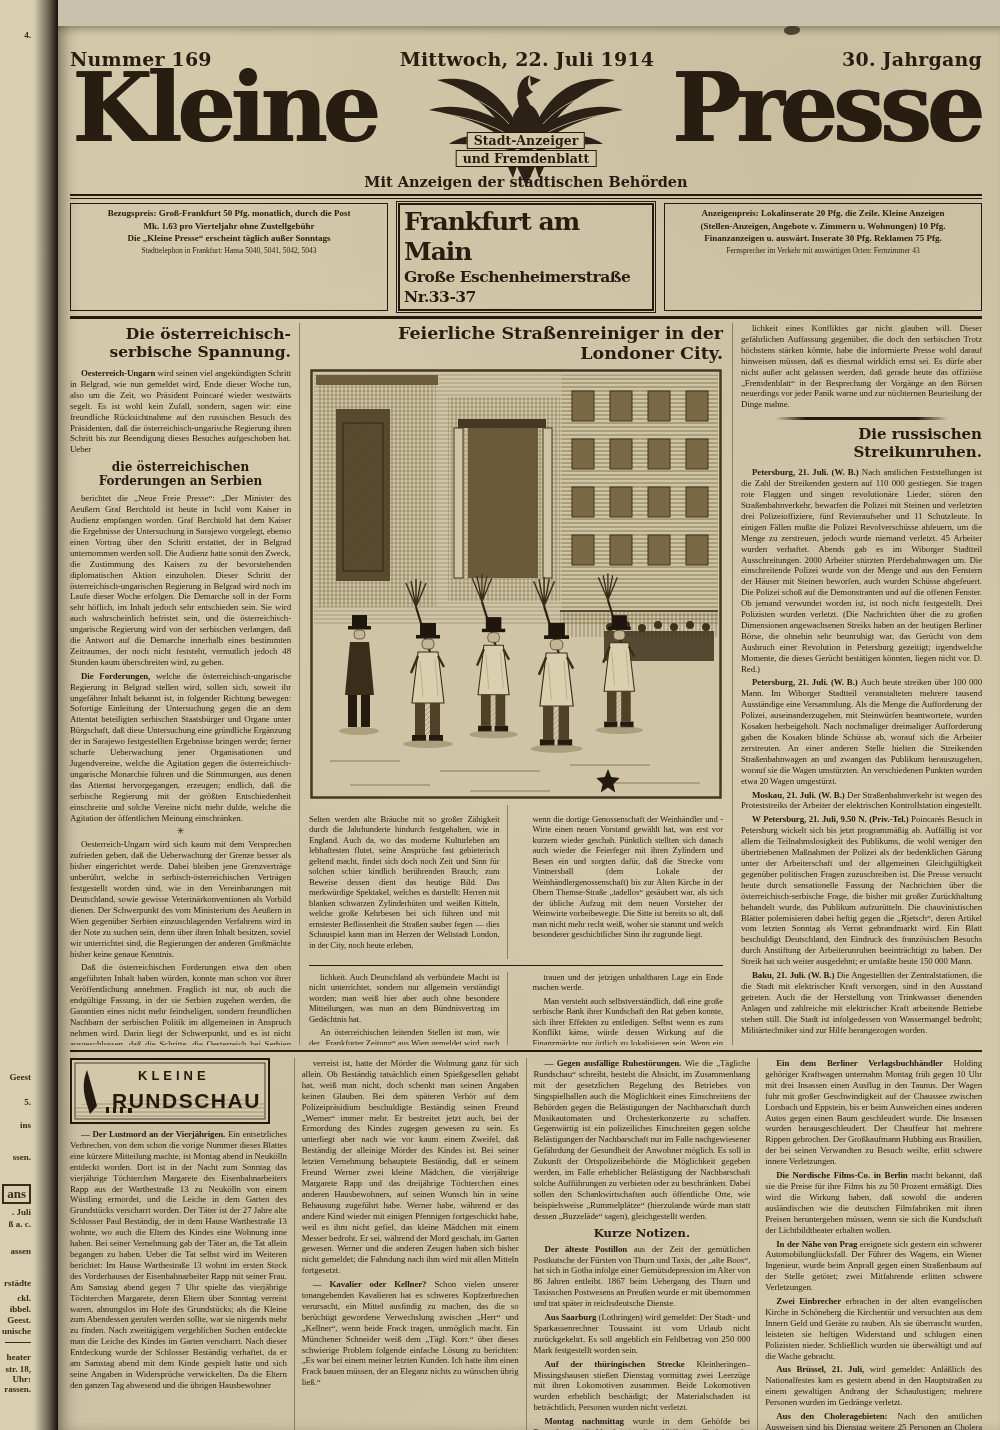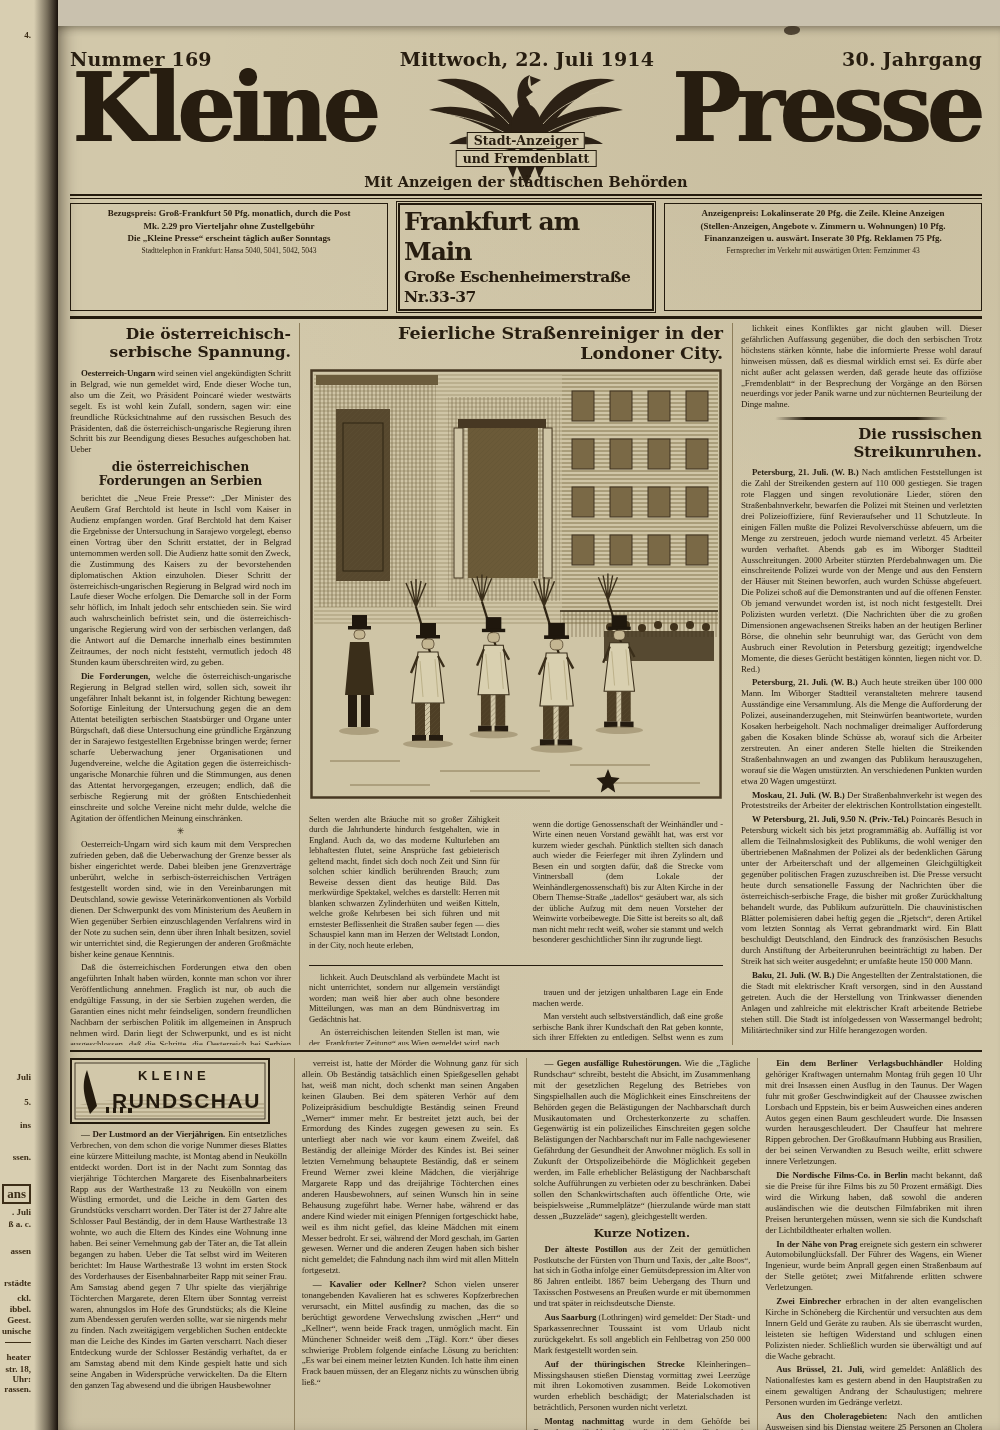--- a/index.html
+++ b/index.html
@@ -66,41 +66,41 @@
   .h-center{ font-size:17.5px; line-height:20px; margin:0 0 6px; }
   .h-right { font-size:15px;   line-height:18px; margin:3px 0 6px; }
   .para { font-size:8.9px; line-height:10.9px; text-align:justify; margin:0 0 3px;
     text-indent:11px; letter-spacing:-.1px; }
   .para .lead { font-weight:bold; }
   .subhead { text-align:center; font-family:"DejaVu Serif", serif; font-weight:bold; font-size:12px; margin:5px 0 5px; }
   .stardiv { text-align:center; font-size:9px; line-height:10px; margin:3px 0; color:#241b0e; }
   .swell { height:3px; margin:7px 34px 5px; border-radius:2px;
     background:linear-gradient(90deg, transparent, #241b0e 18%, #241b0e 82%, transparent); }
   .illus { display:block; margin:0 auto; }
-  .caption-cols, .two-cols { display:flex; margin-top:6px;align-items:center; }
+  .caption-cols, .two-cols { display:flex; margin-top:6px; }
   .capcol { flex:1; font-size:8.6px; line-height:10.5px; text-align:justify; letter-spacing:-.1px; }
   .capcol.first { padding-right:7px; }
   .capcol.second { padding-left:25px; }
   .hr-mid { border-top:1.5px solid #241b0e; margin:6px 0 5px; }
   .two-cols .capcol .para { font-size:8.6px; line-height:10.5px; }
   
   .bottomsection { border-top:2px solid #241b0e; margin-top:5px; padding-top:6px;
     display:flex; height:398px; overflow:hidden; }
   .bcol { flex:1; overflow:hidden; padding:0 7px; }
   .bcol.first { padding-left:0; }
   .bcol.last { padding-right:0; }
   .rbox { display:block; margin:0 0 5px 0; }
   .h-notizen { text-align:center; font-family:"DejaVu Serif", serif; font-weight:bold; font-size:11.5px; margin:4px 0 4px; }
 </style>
 </head>
 <body>
 
 <div class="sliver">
     <span class="frag" style="top: 30px;">4.</span>
-    <span class="frag" style="top: 1072px;">Juli</span>
+    <span class="frag" style="top: 1072px;">Geest</span>
     <span class="frag" style="top: 1097px;">5.</span>
     <span class="frag" style="top: 1120px;">ins</span>
     <span class="frag" style="top: 1152px;">ssen.</span>
     <span class="frag boxed" style="top: 1184px;">ans</span>
     <span class="frag" style="top: 1207px;">. Juli</span>
     <span class="frag" style="top: 1219px;">ß a. c.</span>
     <span class="frag" style="top: 1246px;">assen</span>
     <span class="frag" style="top: 1278px;">rstädte</span>
     <span class="frag" style="top: 1293px;">ckl.</span>
     <span class="frag" style="top: 1304px;">ibbel.</span>
@@ -149,21 +149,21 @@
     <span class="mast-word w-right">Presse</span>
     <div class="mast-sub">Mit Anzeigen der städtischen Behörden</div>
   </div>
 
   <div class="rule-double"></div>
 
   <div class="infobar">
     <div class="infobox">
       <div>
           <div class="">Bezugspreis: Groß-Frankfurt 50 Pfg. monatlich, durch die Post</div>
-          <div class="">Mk. 2.29 pro Vierteljahr ohne Zustellgebühr</div>
+          <div class="">Mk. 1.63 pro Vierteljahr ohne Zustellgebühr</div>
           <div class="">Die „Kleine Presse“ erscheint täglich außer Sonntags</div>
         </div>
       <div class="tiny">Stadttelephon in Frankfurt: Hansa 5040, 5041, 5042, 5043</div>
     </div>
     <div class="infocenter">
       <div class="ic-title">Frankfurt am Main</div>
       <div class="ic-addr">Große Eschenheimerstraße Nr.33-37</div>
     </div>
     <div class="infobox">
       <div>

